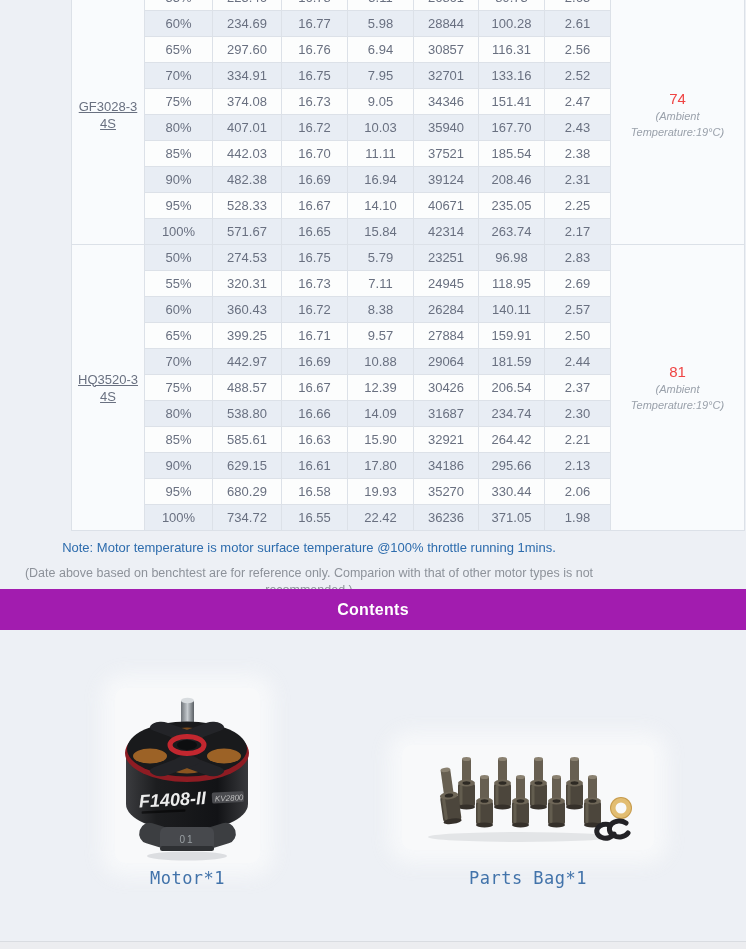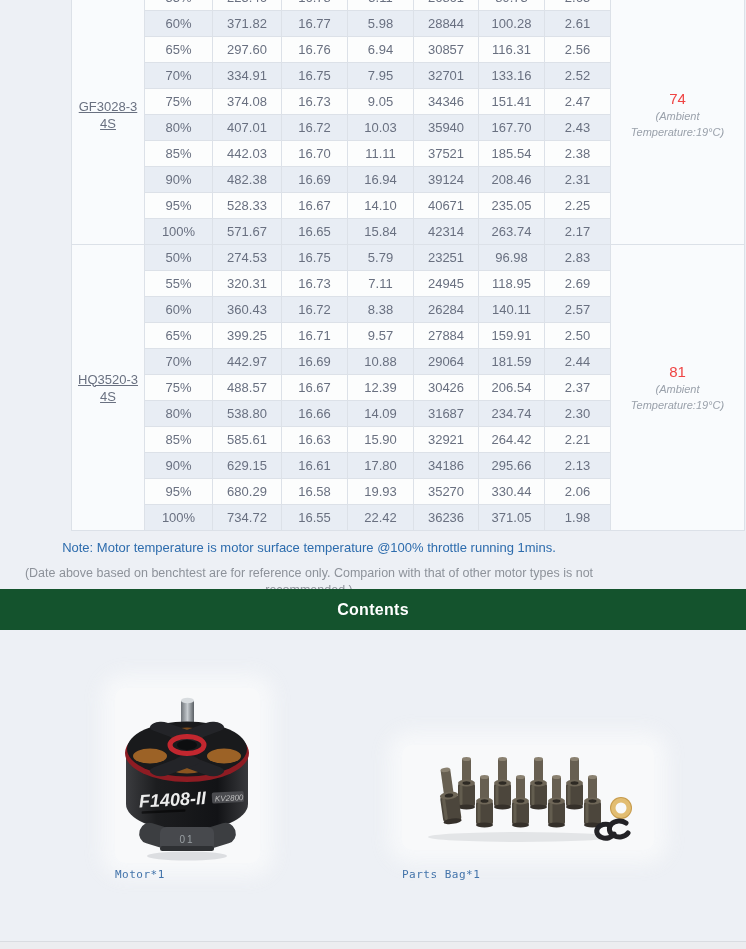--- a/index.html
+++ b/index.html
@@ -20,33 +20,33 @@
   td.prop-cell div { line-height:17px;text-decoration:underline; }
   td.temp-cell .temp-value { color:#ef4444; font-size:15px; line-height:17px; margin-bottom:1px; }
   td.temp-cell .temp-note  { color:#9aa1ab; font-size:11px; line-height:16px; white-space:nowrap;font-style:italic; }
   
   .note { position:absolute; top:539px; left:0; width:618px; text-align:center; }
   .note-line1 { color:#2d6cad; font-size:13px; line-height:17px; }
   .note-line2 { color:#8d929a; font-size:12.5px; line-height:17px; margin-top:9px; }
   
   .contents-bar {
     position:absolute; top:589px; left:0; width:746px; height:41px;
-    background:#14532d; color:#ffffff; font-size:16px; font-weight:bold;
+    background:#a21caf; color:#ffffff; font-size:16px; font-weight:bold;
     text-align:center; line-height:41px; letter-spacing:0.3px;
   }
   
   .photo-card {
     position:absolute; background:#f8f9fa; border-radius:10px;
     box-shadow:0 0 18px 14px rgba(248,249,250,0.85);
   }
   .card-motor { left:115px; top:688px; width:145px; height:175px; }
   .card-parts { left:402px; top:745px; width:252px; height:105px; }
   .product-label {
-    position:absolute; top:868px; color:#4273aa;
-    font-family:"DejaVu Sans Mono", monospace; font-size:11px; letter-spacing:0.5px;
+    position:absolute; top:868px; text-align:center; color:#4273aa;
+    font-family:"DejaVu Sans Mono", monospace; font-size:17px; letter-spacing:0.5px;
   }
   .label-motor { left:115px; width:145px; }
   .label-parts { left:402px; width:252px; }
   
   .bottom-strip {
     position:absolute; left:0; top:941px; width:746px; height:8px;
     background:#ecedf0; border-top:1px solid #d9dce1;
   }
 </style>
 </head>
@@ -81,21 +81,21 @@
             <td>89.73</td>
             <td>2.65</td>
             <td class="temp-cell" rowspan="10">
               <div class="temp-value">74</div>
               <div class="temp-note">(Ambient</div>
               <div class="temp-note">Temperature:19°C)</div>
             </td>
           </tr>
           <tr class="shaded">
             <td>60%</td>
-            <td>371.82</td>
+            <td>234.69</td>
             <td>16.77</td>
             <td>5.98</td>
             <td>28844</td>
             <td>100.28</td>
             <td>2.61</td>
           </tr>
           <tr>
             <td>65%</td>
             <td>297.60</td>
             <td>16.76</td>

